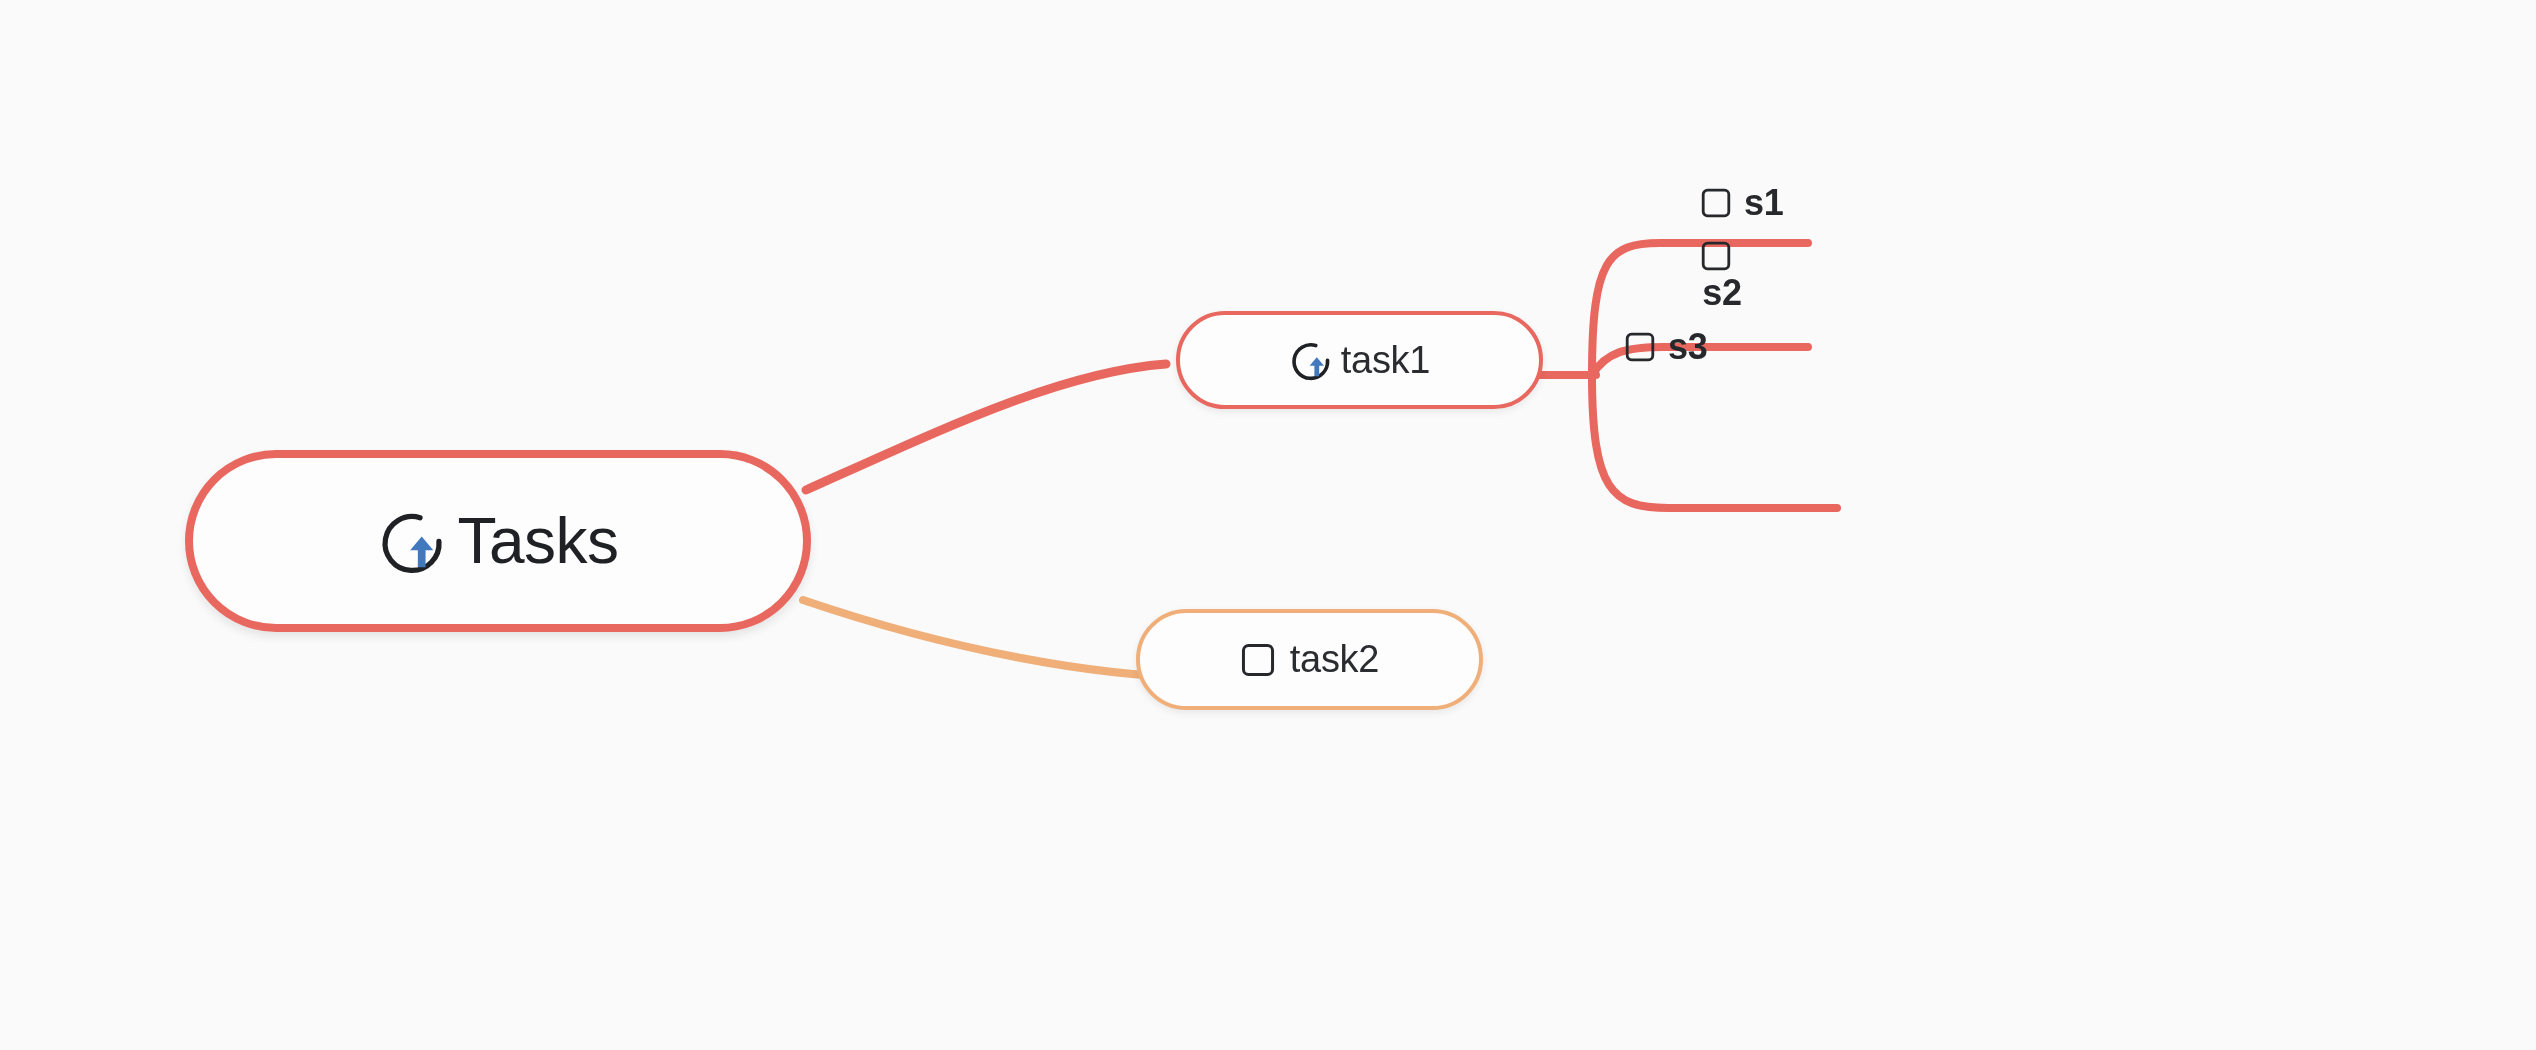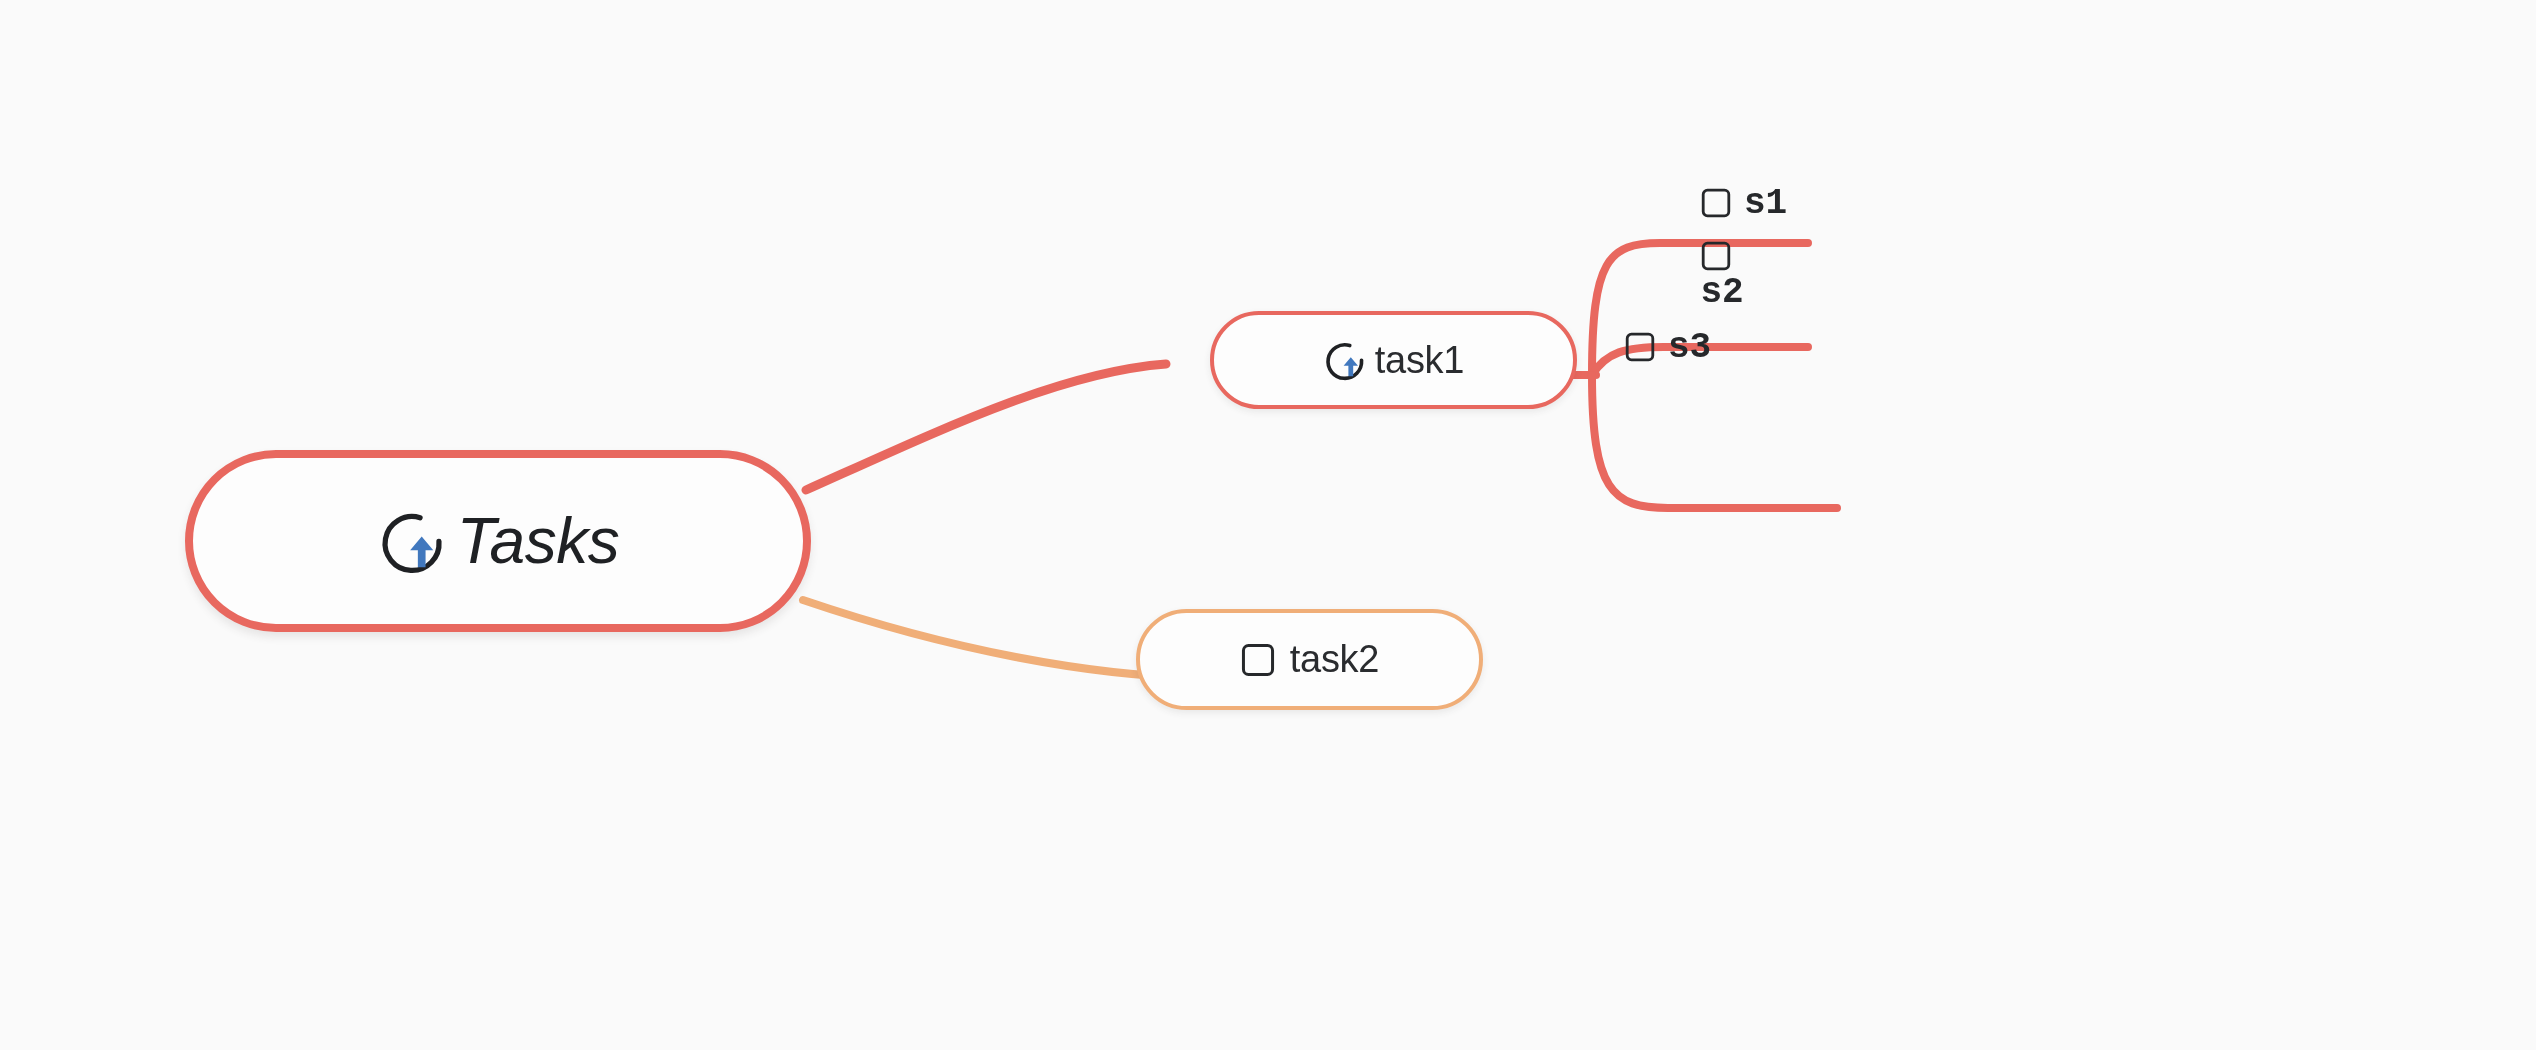--- a/index.html
+++ b/index.html
@@ -41,21 +41,20 @@
   
   .node.root {
     left: 185px;
     top: 450px;
     width: 626px;
     height: 182px;
     border: 8px solid #e8685f;
     border-radius: 91px;
     box-shadow: 0 5px 9px rgba(60, 50, 50, 0.10);
     padding: 0 34px;
-    font-style: italic;
   }
   .node.root .node-label {
     font-size: 64px;
     font-weight: 500;
     color: #1f2124;
     letter-spacing: -0.5px;
   }
 
   
   .node.branch {
@@ -64,21 +63,21 @@
     padding: 0 24px;
   }
   .node.branch .node-label {
     font-size: 38px;
     font-weight: 500;
     color: #2a2c2f;
     letter-spacing: -0.3px;
   }
 
   .node.task1 {
-    left: 1210px;
+    left: 1176px;
     top: 311px;
     width: 367px;
     height: 98px;
     border: 4px solid #e8685f;
   }
   .node.task2 {
     left: 1136px;
     top: 609px;
     width: 347px;
     height: 101px;
@@ -86,21 +85,20 @@
     text-align: center;
   }
 
   
   .node.leaf {
     background: transparent;
     box-shadow: none;
     border: none;
     justify-content: flex-start;
     height: 54px;
-    font-family: Liberation Mono, monospace;
   }
   .node.leaf .node-label {
     font-size: 36px;
     font-weight: 600;
     color: #26282b;
     letter-spacing: -0.2px;
   }
   .node.s1 { left: 1700px; top: 176px; }
   .node.s2 { left: 1700px; top: 240px; flex-direction: column; }
   .node.s3 { left: 1624px; top: 320px; }

